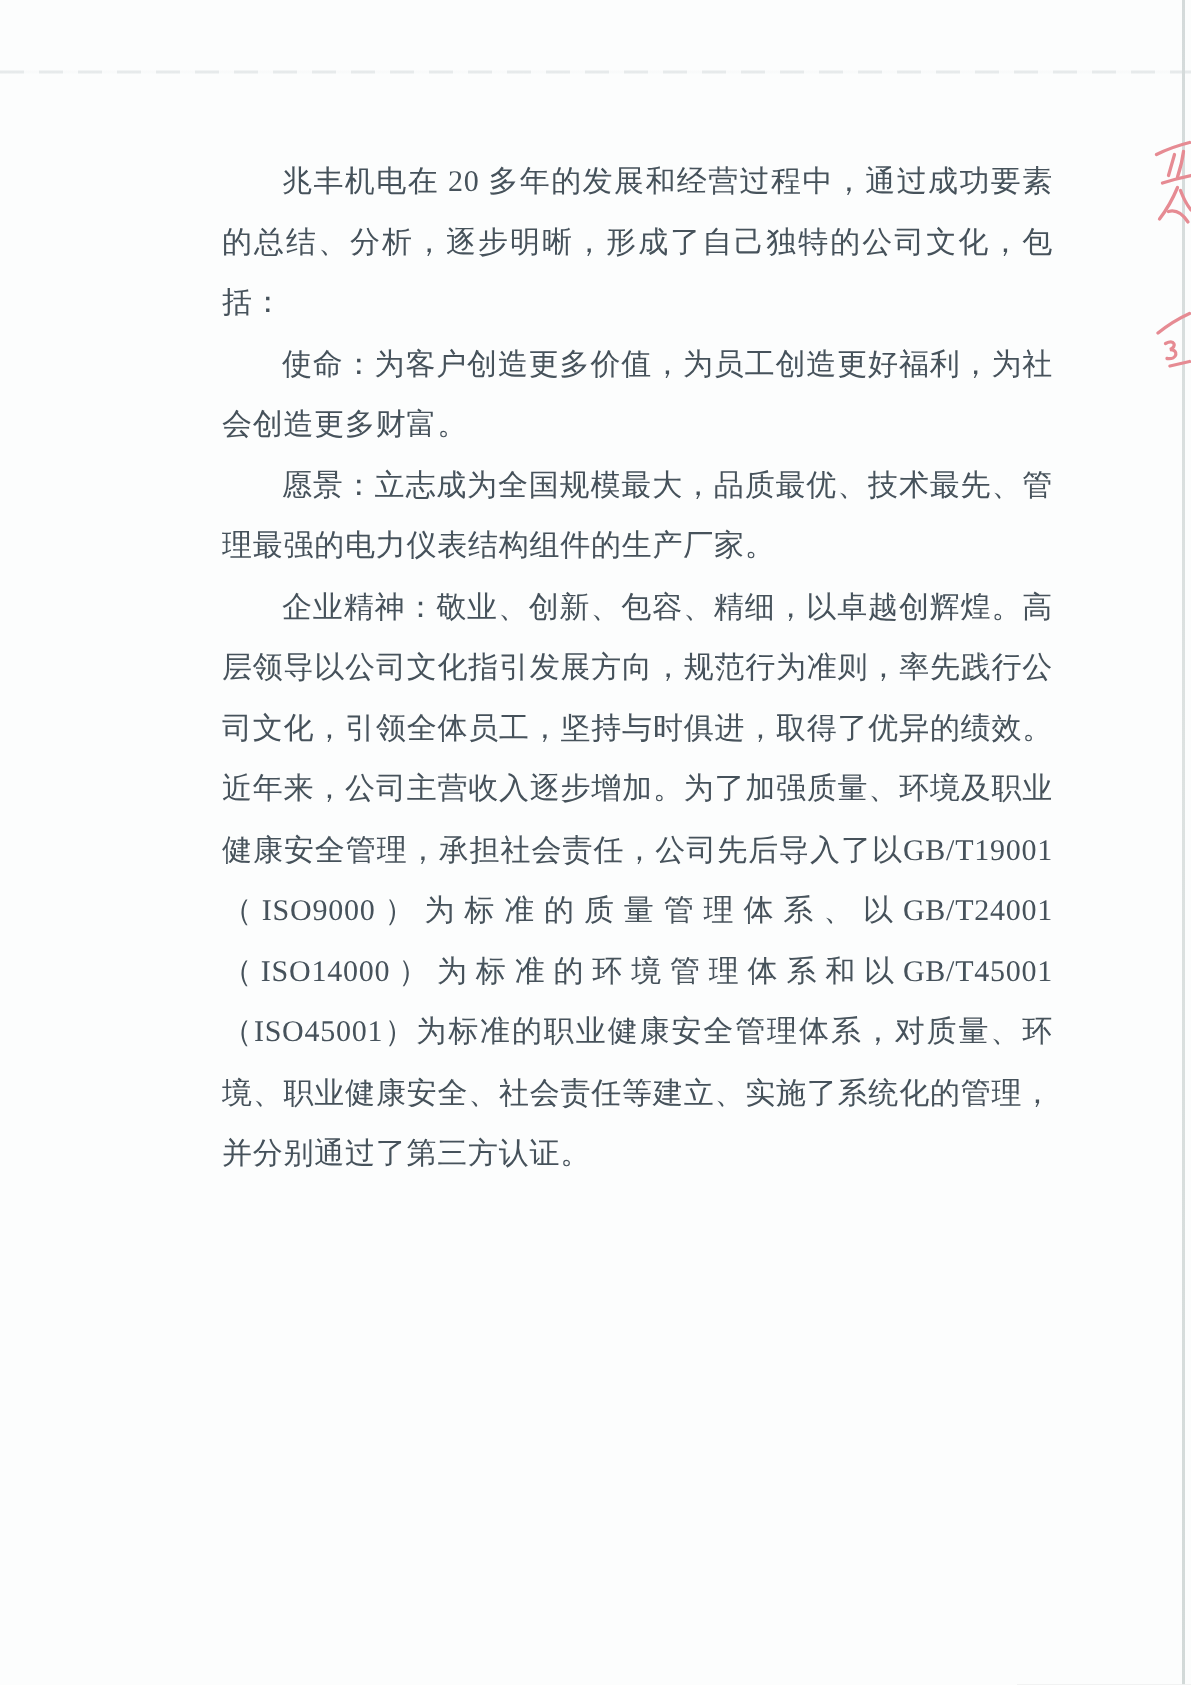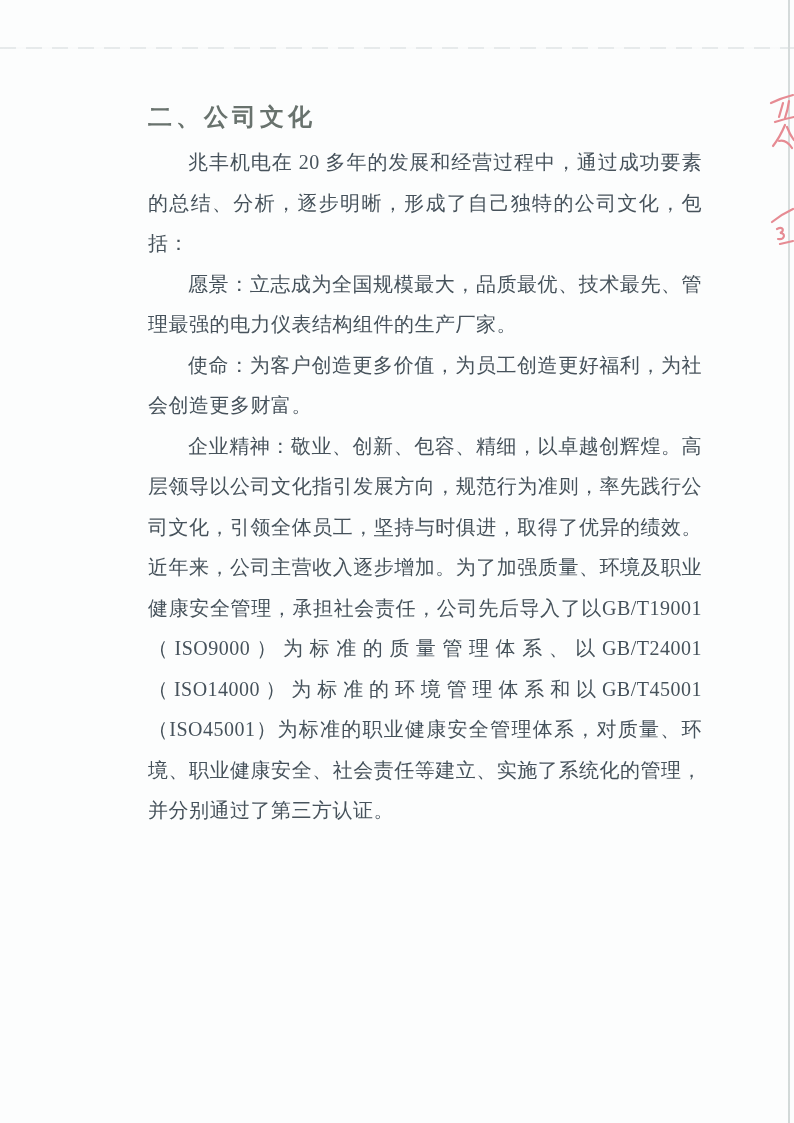--- a/index.html
+++ b/index.html
@@ -71,24 +71,23 @@
 </style>
 </head>
 <body>
 
 <div class="page">
 
   <div class="scan-line-h"></div>
   <div class="scan-line-v"></div>
 
   <div class="content">
-    <h1 class="doc-title">二、公司文化</h1>
     <p class="doc-paragraph">兆丰机电在 20 多年的发展和经营过程中，通过成功要素的总结、分析，逐步明晰，形成了自己独特的公司文化，包括：</p>
+    <p class="doc-paragraph">使命：为客户创造更多价值，为员工创造更好福利，为社会创造更多财富。</p>
     <p class="doc-paragraph">愿景：立志成为全国规模最大，品质最优、技术最先、管理最强的电力仪表结构组件的生产厂家。</p>
-    <p class="doc-paragraph">使命：为客户创造更多价值，为员工创造更好福利，为社会创造更多财富。</p>
     <p class="doc-paragraph">企业精神：敬业、创新、包容、精细，以卓越创辉煌。高层领导以公司文化指引发展方向，规范行为准则，率先践行公司文化，引领全体员工，坚持与时俱进，取得了优异的绩效。近年来，公司主营收入逐步增加。为了加强质量、环境及职业健康安全管理，承担社会责任，公司先后导入了以GB/T19001（ISO9000）为标准的质量管理体系、以GB/T24001（ISO14000）为标准的环境管理体系和以GB/T45001（ISO45001）为标准的职业健康安全管理体系，对质量、环境、职业健康安全、社会责任等建立、实施了系统化的管理，并分别通过了第三方认证。</p>
   </div>
 
   <div class="red-mark" style="left:768px; top:91px;">
     <svg width="26" height="62" viewBox="0 0 26 62" fill="none" xmlns="http://www.w3.org/2000/svg">
       <g stroke="#e68b93" stroke-width="2.2" stroke-linecap="round" fill="none">
         <path d="M3 12 Q 13 7 25 4"></path>
         <path d="M15 12 L 11 26"></path>
         <path d="M21 10 Q 20 18 17 27"></path>
         <path d="M7 31 Q 16 28 26 26"></path>

